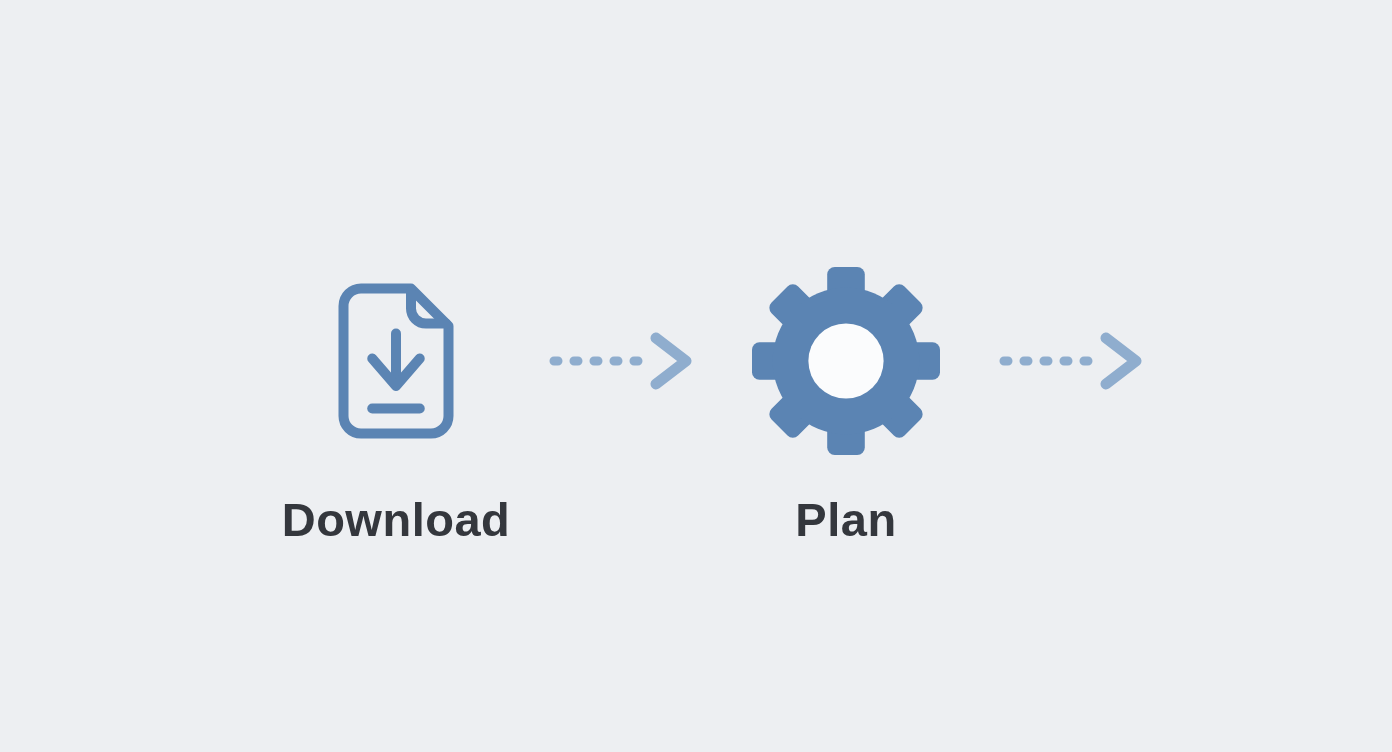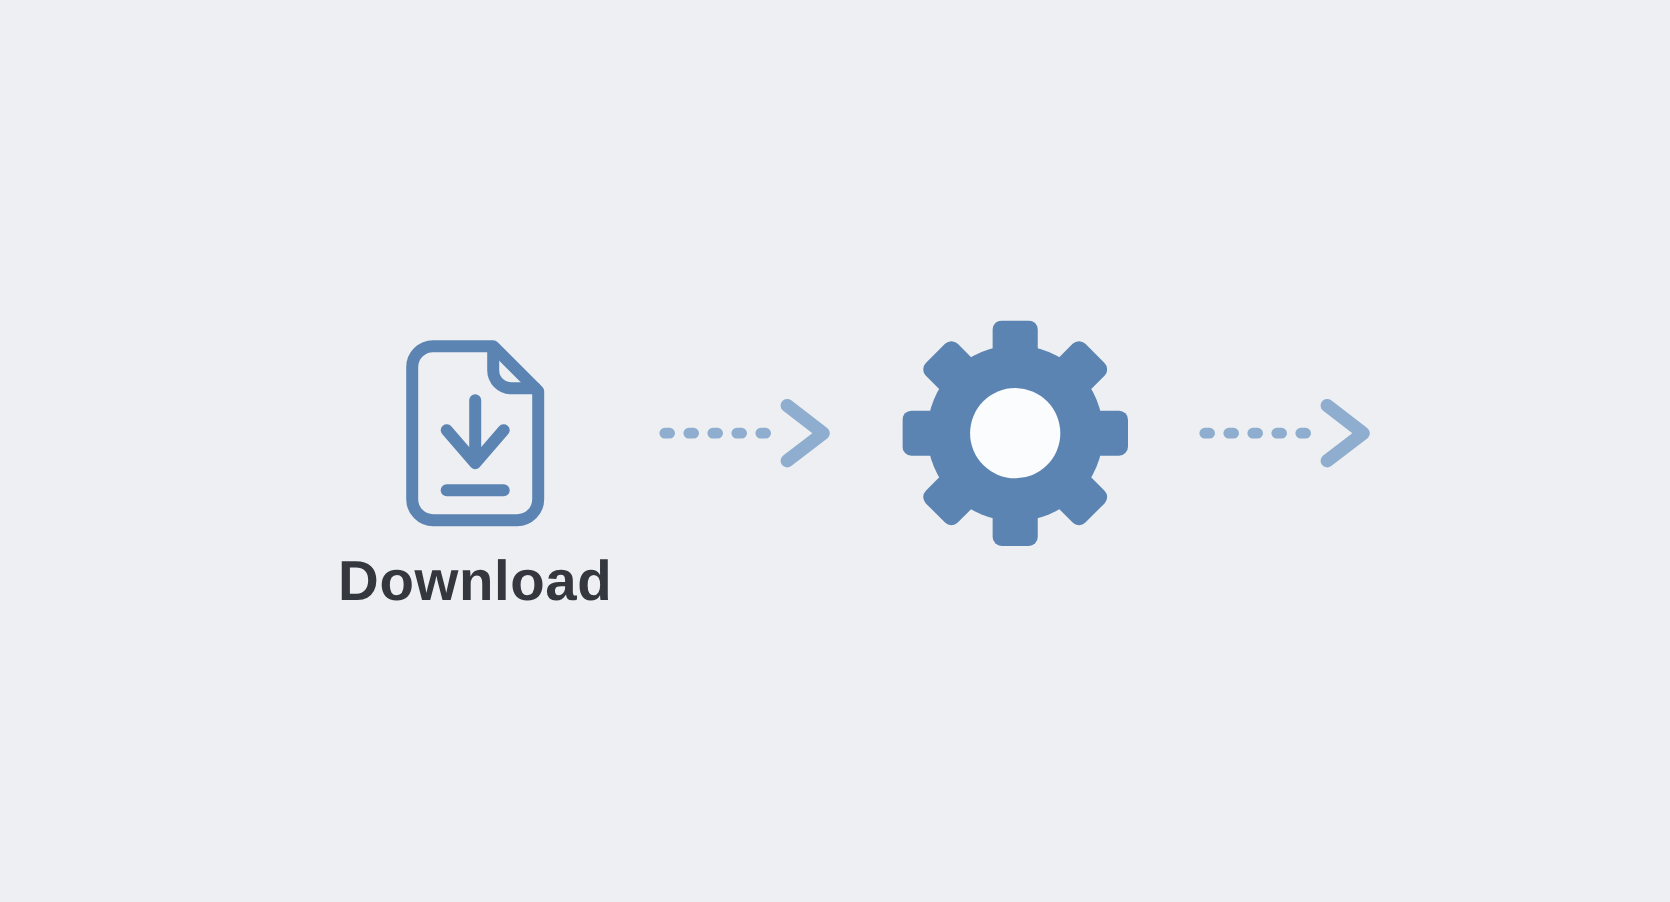--- a/index.html
+++ b/index.html
@@ -34,20 +34,21 @@
     flex-direction: column;
     align-items: center;
   }
   .icon-box {
     height: 190px;
     display: flex;
     align-items: center;
     justify-content: center;
   }
   .step-label {
+    margin-top: 36px;
     font-size: 47px;
     font-weight: bold;
     letter-spacing: 0.5px;
     color: var(--label-color);
   }
   .connector {
     width: 150px;
     height: 190px;
     display: flex;
     align-items: center;
@@ -91,20 +92,21 @@
             <rect x="40" y="0" width="20" height="24" rx="4" transform="rotate(135 50 50)"></rect>
             <rect x="40" y="0" width="20" height="24" rx="4" transform="rotate(180 50 50)"></rect>
             <rect x="40" y="0" width="20" height="24" rx="4" transform="rotate(225 50 50)"></rect>
             <rect x="40" y="0" width="20" height="24" rx="4" transform="rotate(270 50 50)"></rect>
             <rect x="40" y="0" width="20" height="24" rx="4" transform="rotate(315 50 50)"></rect>
             <circle cx="50" cy="50" r="39"></circle>
           </g>
           <circle cx="50" cy="50" r="20" fill="var(--hole-white)"></circle>
         </svg>
       </div>
+      <div class="step-label">Plan</div>
     </div>
 
     <div class="connector">
       <svg width="146" height="60" viewBox="0 0 146 60" fill="none" stroke="var(--connector-blue)" stroke-linecap="round" stroke-linejoin="round">
         <line x1="6" y1="30" x2="104" y2="30" stroke-width="9" stroke-dasharray="4 16"></line>
         <path d="M108 7 L138 30 L108 53" stroke-width="11"></path>
       </svg>
     </div>
 
 

